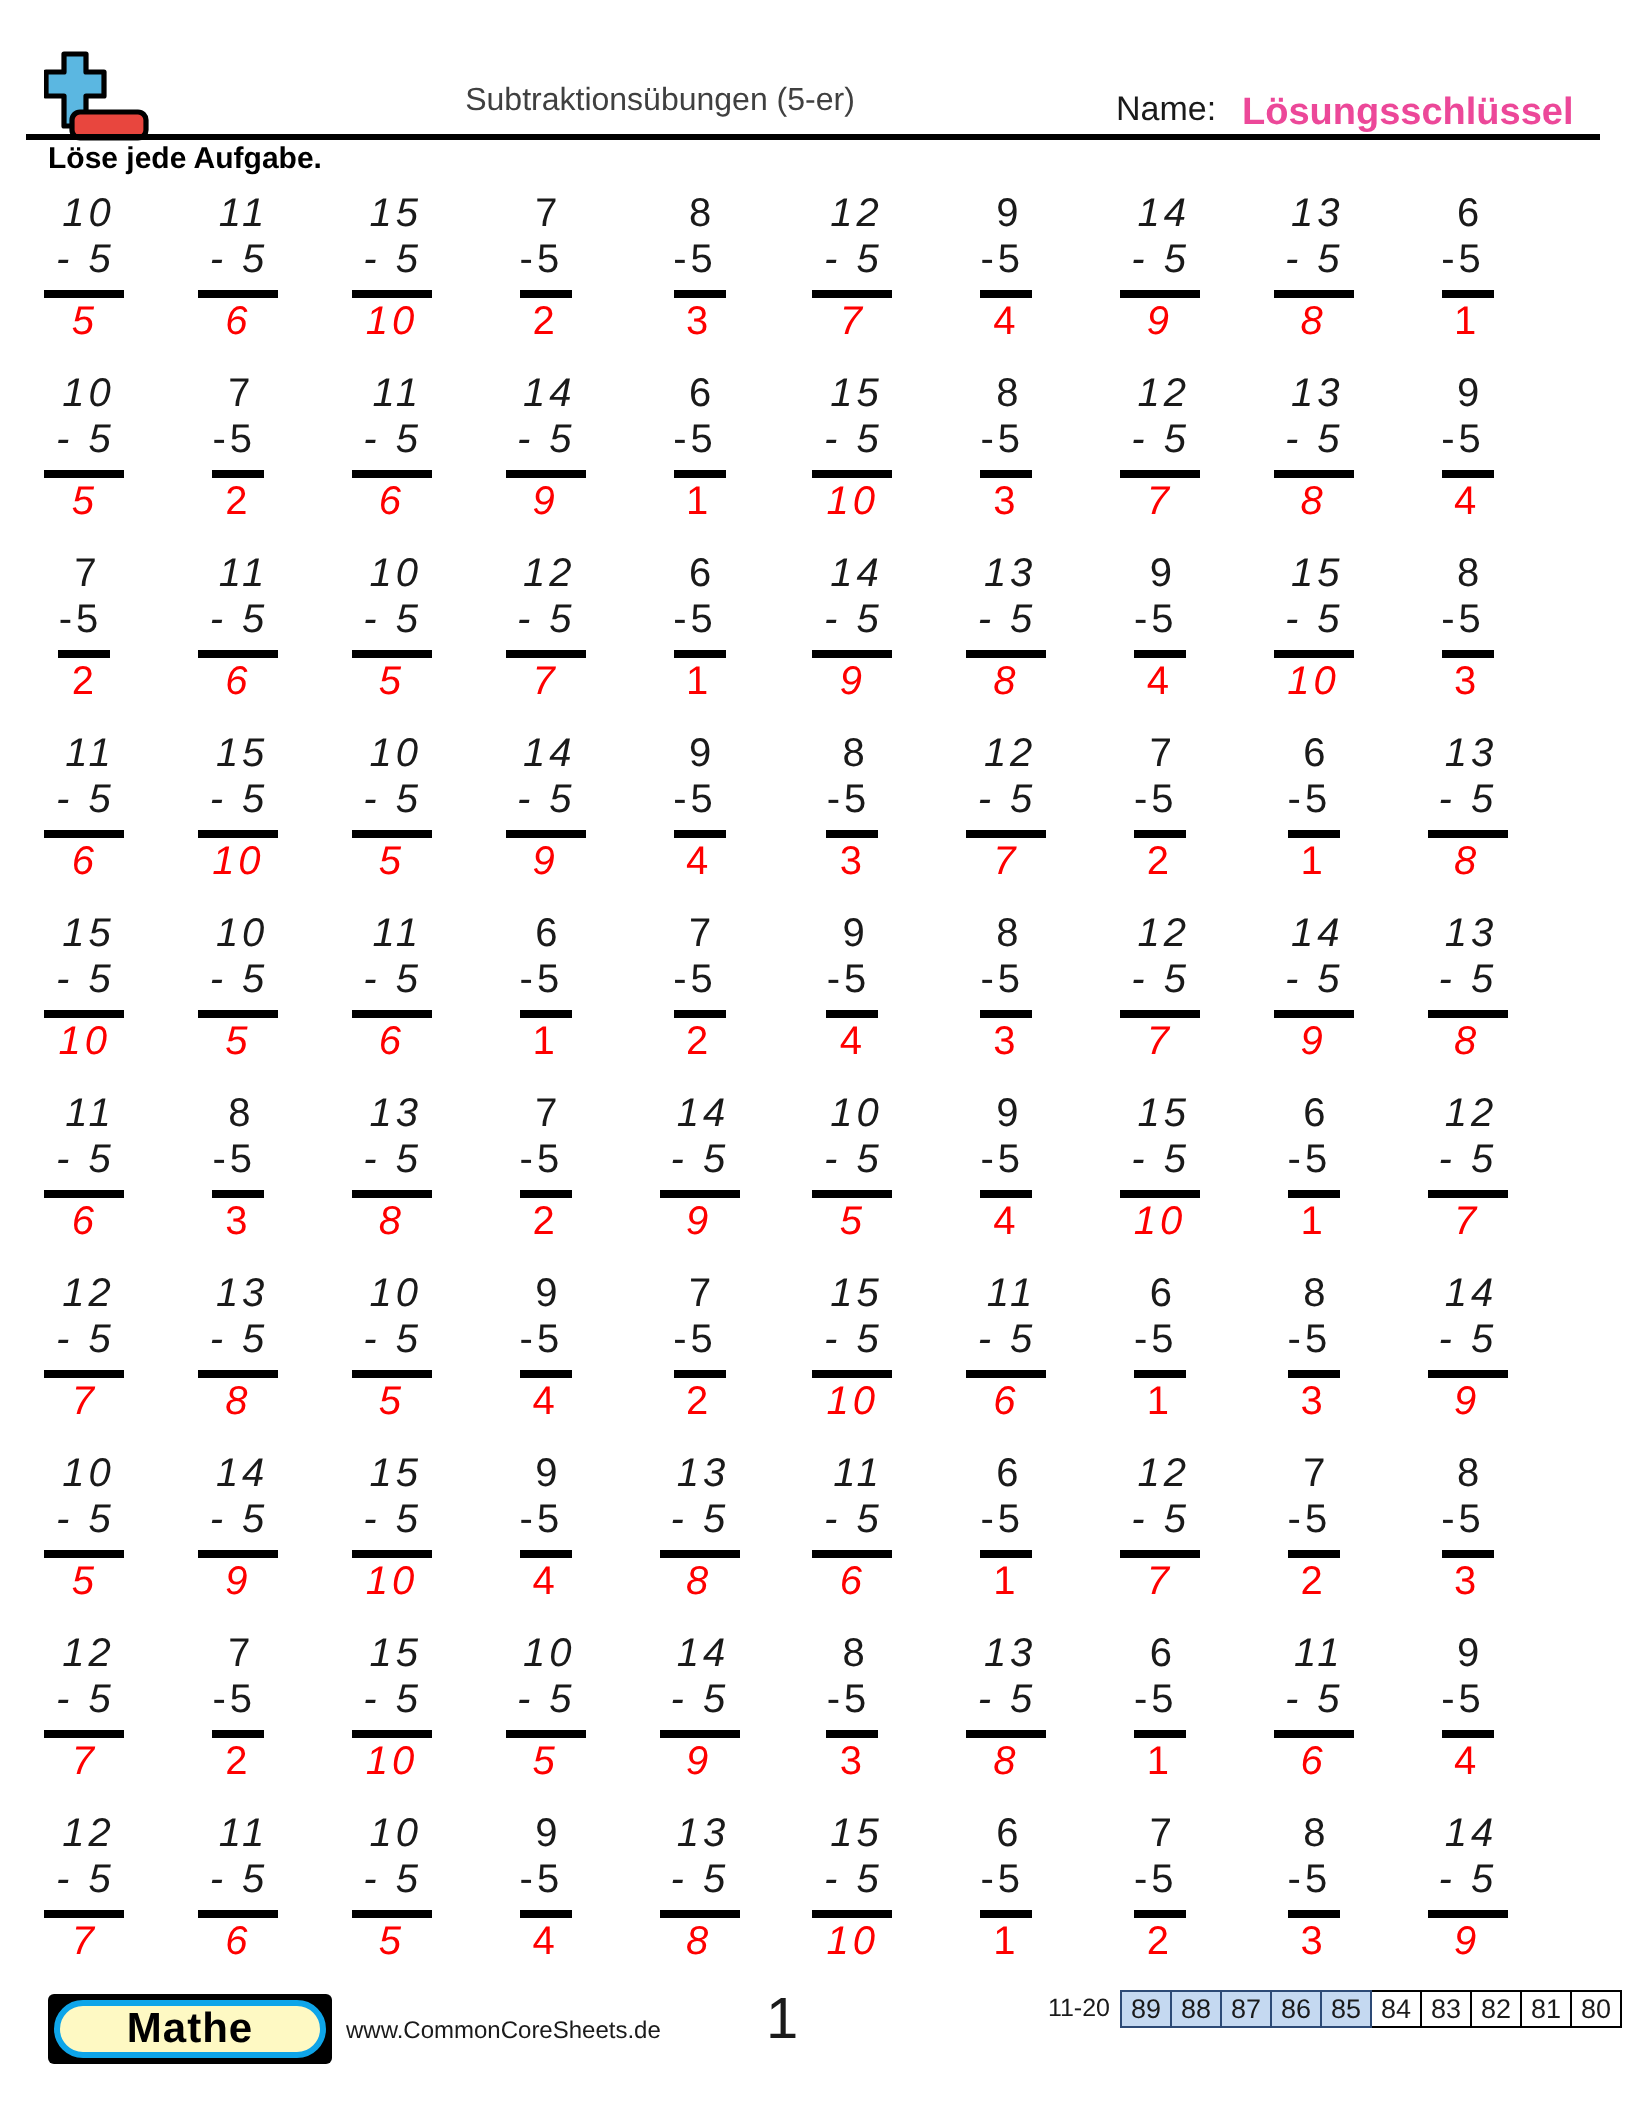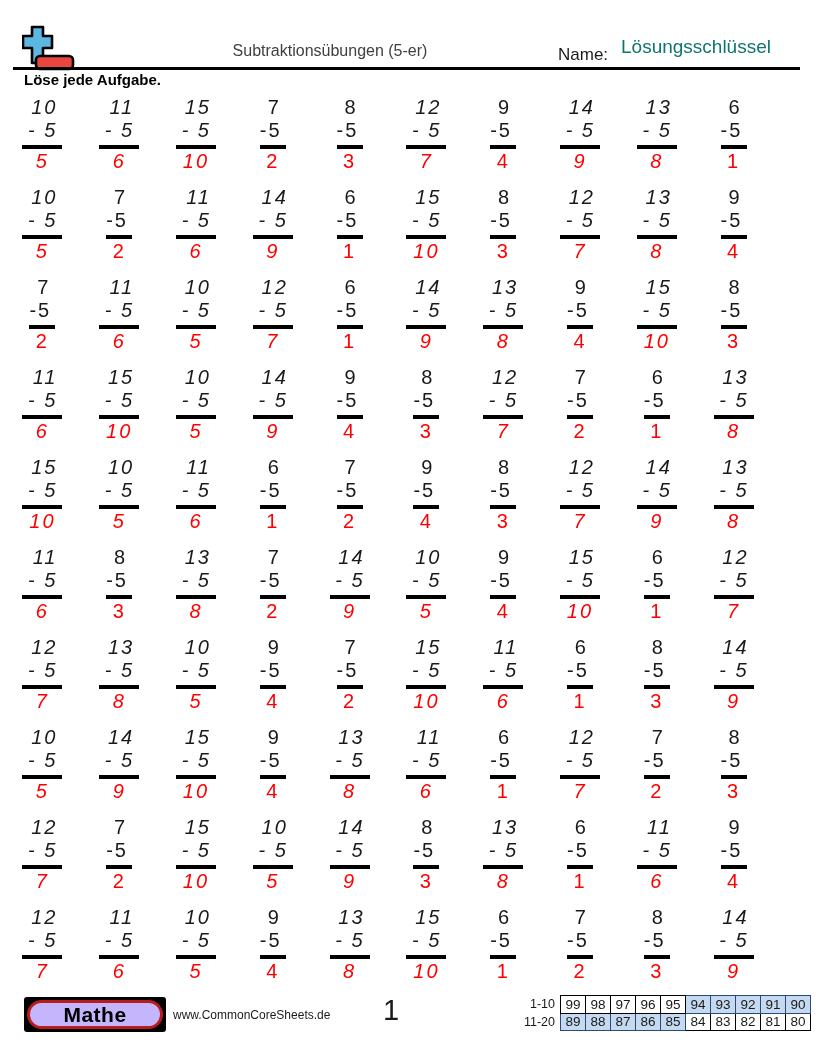--- a/index.html
+++ b/index.html
@@ -7,21 +7,21 @@
     width:816px;height:1056px;position:relative;overflow:hidden;
     background:#ffffff;color:#111;
     font-family:"Liberation Sans", sans-serif;
   }
   
   .logo{position:absolute;left:22px;top:25px;}
   .header-rule{position:absolute;left:13px;top:67px;width:787px;height:3px;background:#000;}
   .title{position:absolute;left:330px;top:42px;transform:translateX(-50%);
          font-size:16px;white-space:nowrap;color:#404040;}
   .name-label{position:absolute;left:558px;top:45px;font-size:17px;color:#1a1a1a;text-align:center;}
-  .name-value{position:absolute;left:621px;top:36px;font-size:19px;font-weight:normal;color:#0f766e;white-space:nowrap;}
+  .name-value{position:absolute;left:621px;top:46px;font-size:19px;font-weight:bold;color:#ec4899;white-space:nowrap;}
   .instruction{position:absolute;left:24px;top:71px;font-size:15px;font-weight:bold;color:#000000;}
   
   .grid{
     position:absolute;left:4px;top:96px;width:768px;
     display:grid;grid-template-columns:repeat(10,1fr);grid-auto-rows:90px;
   }
   .cell{display:flex;justify-content:center;align-items:flex-start;}
   .problem{display:flex;flex-direction:column;}
   .problem.w2{width:40px;font-style:italic;}
   .problem.w1{width:26px;}
@@ -29,22 +29,22 @@
     font-size:20px;line-height:23px;letter-spacing:2px;text-align:right;
     padding-right:5px;color:#1a1a1a;white-space:pre;
   }
   .rule{margin-top:3px;height:3.5px;background:#000;width:100%;}
   .answer{
     width:100%;text-align:center;color:#fe0000;
     font-size:20px;line-height:23px;letter-spacing:2px;margin-top:1px;
   }
   
   .brand-bar{position:absolute;left:24px;top:997px;width:142px;height:35px;background:#000;border-radius:3px;}
-  .brand-oval{position:absolute;left:3px;top:3px;right:3px;bottom:3px;background:#c4b5fd;
-              border:3px solid #b91c1c;border-radius:17px;display:flex;justify-content:center;}
+  .brand-oval{position:absolute;left:3px;top:3px;right:3px;bottom:3px;background:#fef9c3;
+              border:3px solid #0ea5e9;border-radius:17px;display:flex;justify-content:center;}
   .brand-text{font-size:21px;font-weight:bold;color:#000;letter-spacing:.5px;}
   .website{position:absolute;left:173px;top:1008px;font-size:12px;color:#1a1a1a;}
   .page-number{position:absolute;left:383px;top:994px;font-size:29px;color:#1a1a1a;}
   .score{position:absolute;left:521px;top:995px;border-collapse:collapse;}
   .score td{padding:0;}
   .score .score-label{border:none;font-size:12.5px;text-align:right;padding-right:5px;min-width:34px;color:#1a1a1a;}
   .score .score-cell{
     width:24px;height:16.5px;border:1px solid #000;text-align:center;
     font-size:13.5px;color:#1a1a1a;background:#fff;
   }
@@ -971,33 +971,20 @@
   <div class="brand-bar">
     <div class="brand-oval">
       <span class="brand-text">Mathe</span>
     </div>
   </div>
   <div class="website">www.CommonCoreSheets.de</div>
   <div class="page-number">1</div>
 
   <table class="score">
     <tbody id="score-body">
-        <tr>
-          <td class="score-label">1-10</td>
-          <td class="score-cell">99</td>
-          <td class="score-cell">98</td>
-          <td class="score-cell">97</td>
-          <td class="score-cell">96</td>
-          <td class="score-cell">95</td>
-          <td class="score-cell hl">94</td>
-          <td class="score-cell hl">93</td>
-          <td class="score-cell hl">92</td>
-          <td class="score-cell hl">91</td>
-          <td class="score-cell hl">90</td>
-        </tr>
         <tr>
           <td class="score-label">11-20</td>
           <td class="score-cell hl">89</td>
           <td class="score-cell hl">88</td>
           <td class="score-cell hl">87</td>
           <td class="score-cell hl">86</td>
           <td class="score-cell hl">85</td>
           <td class="score-cell">84</td>
           <td class="score-cell">83</td>
           <td class="score-cell">82</td>

